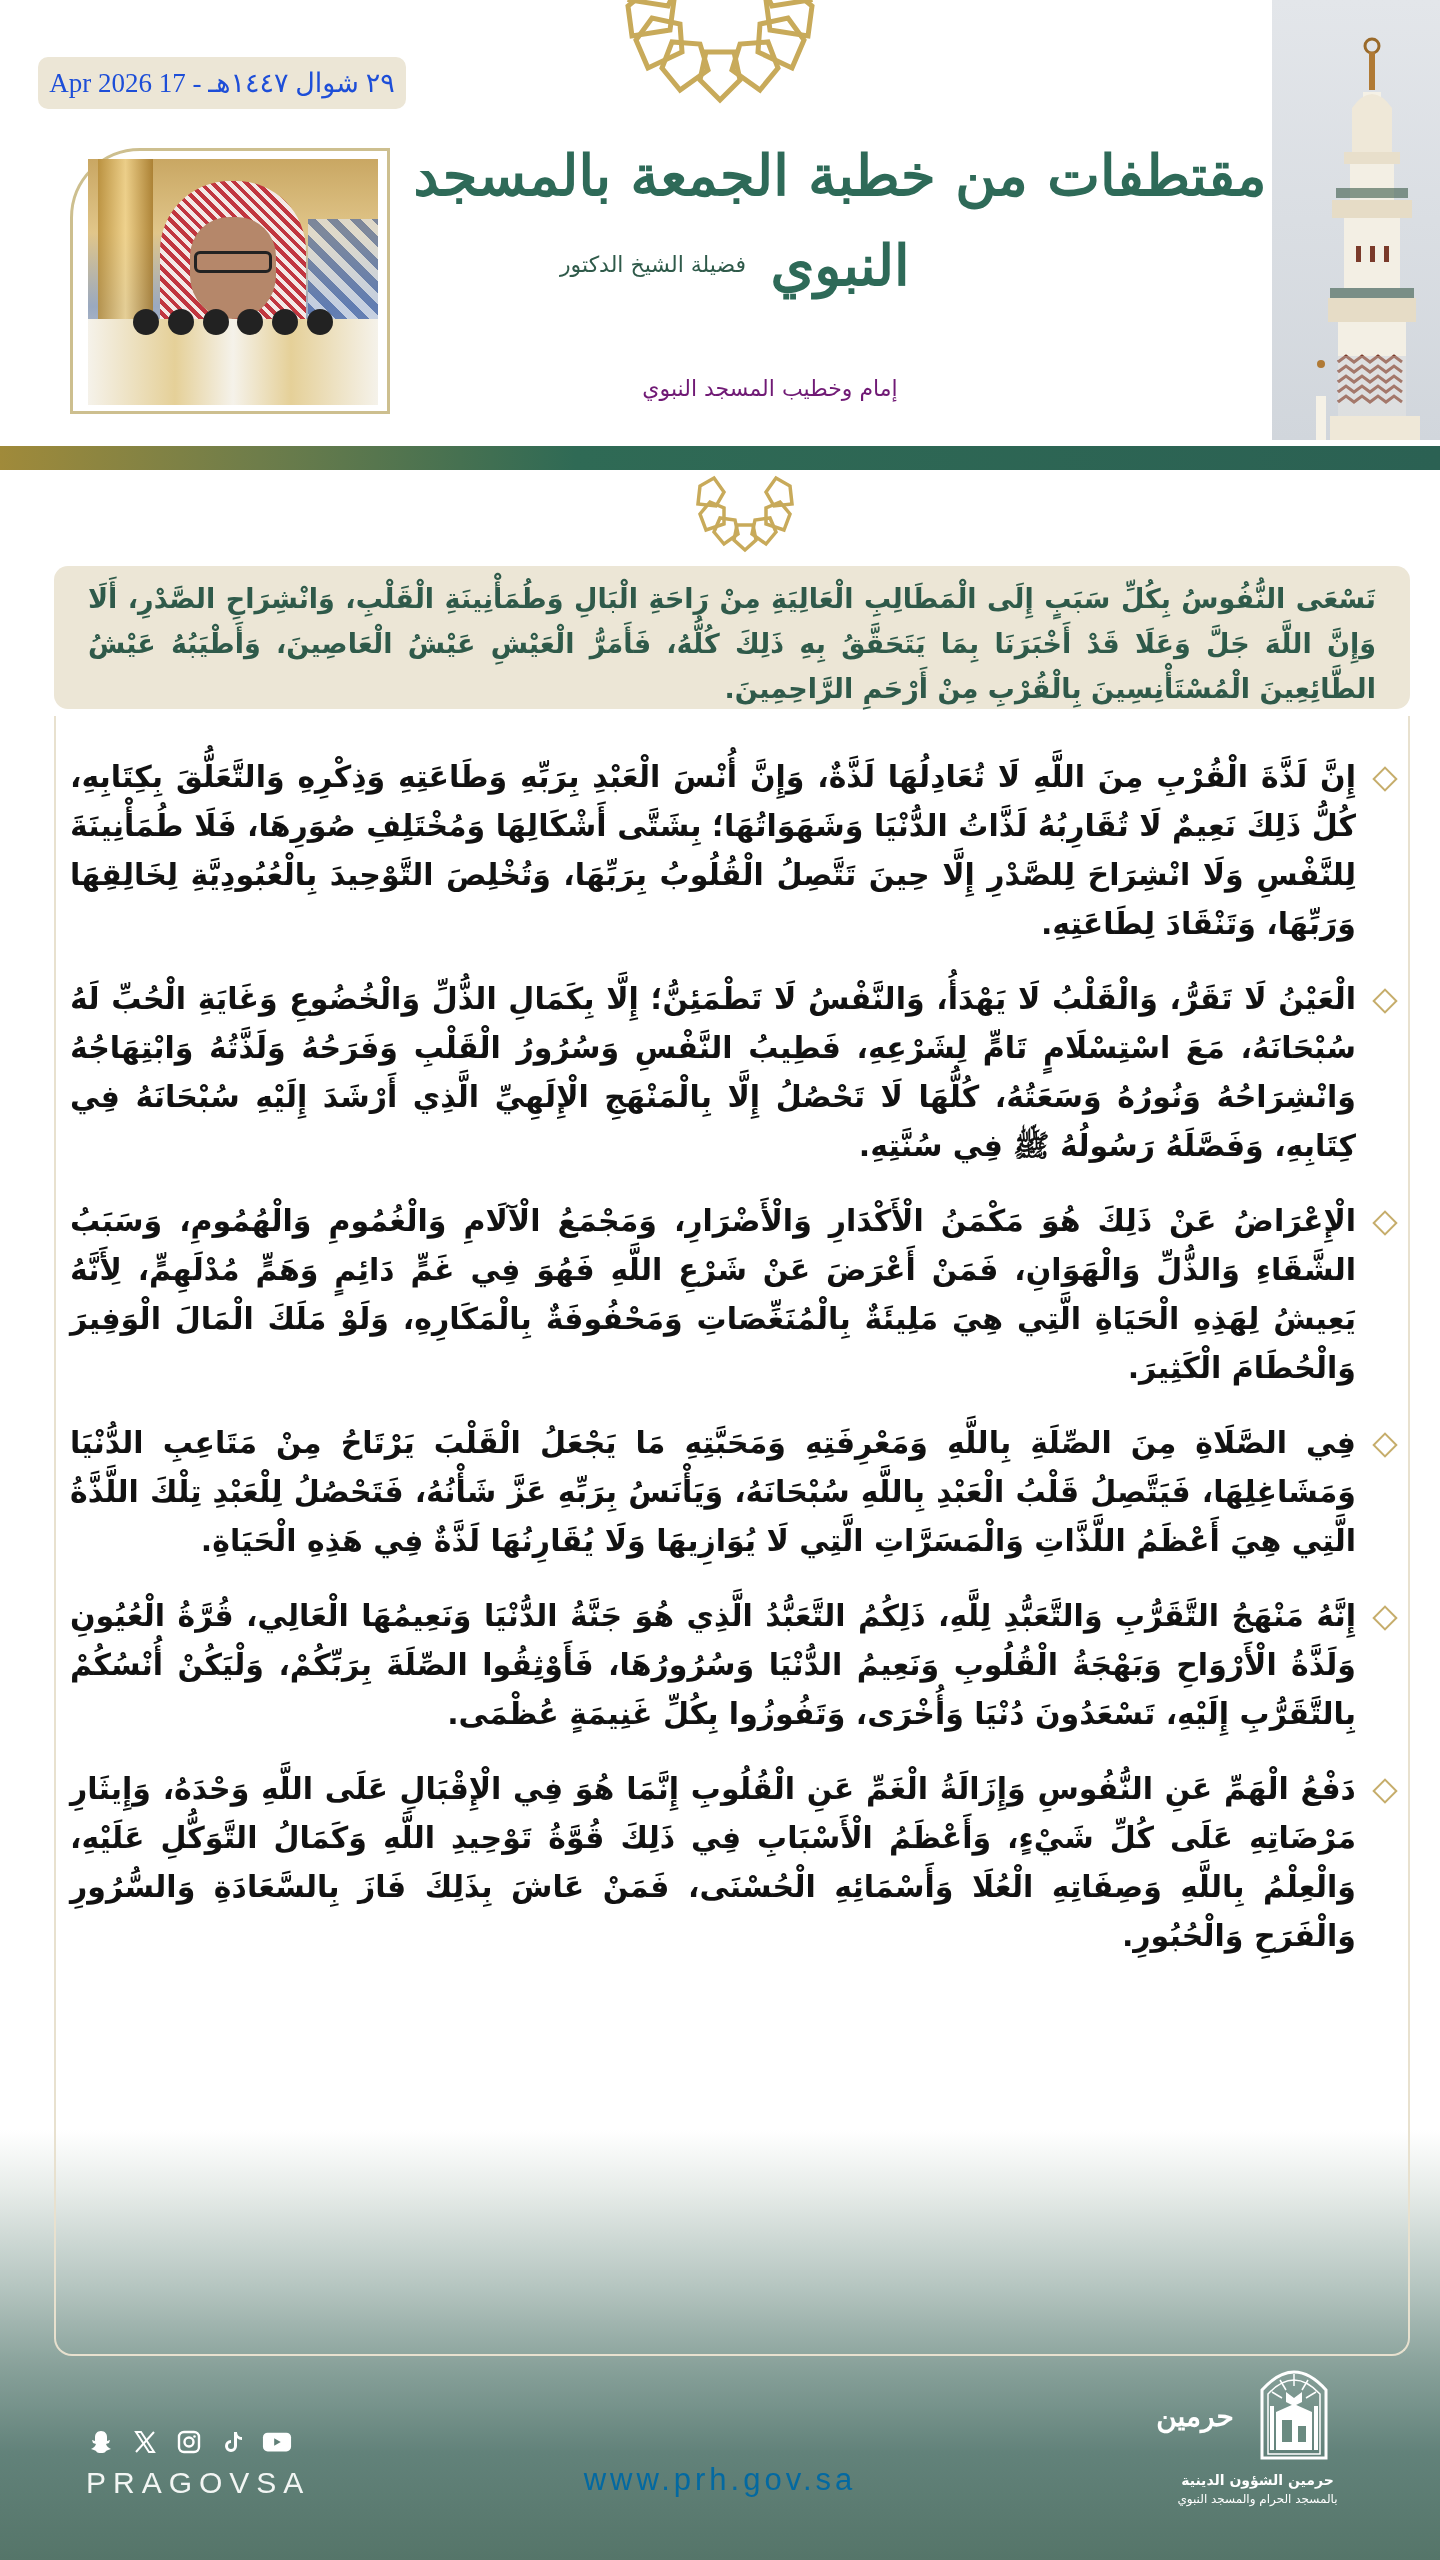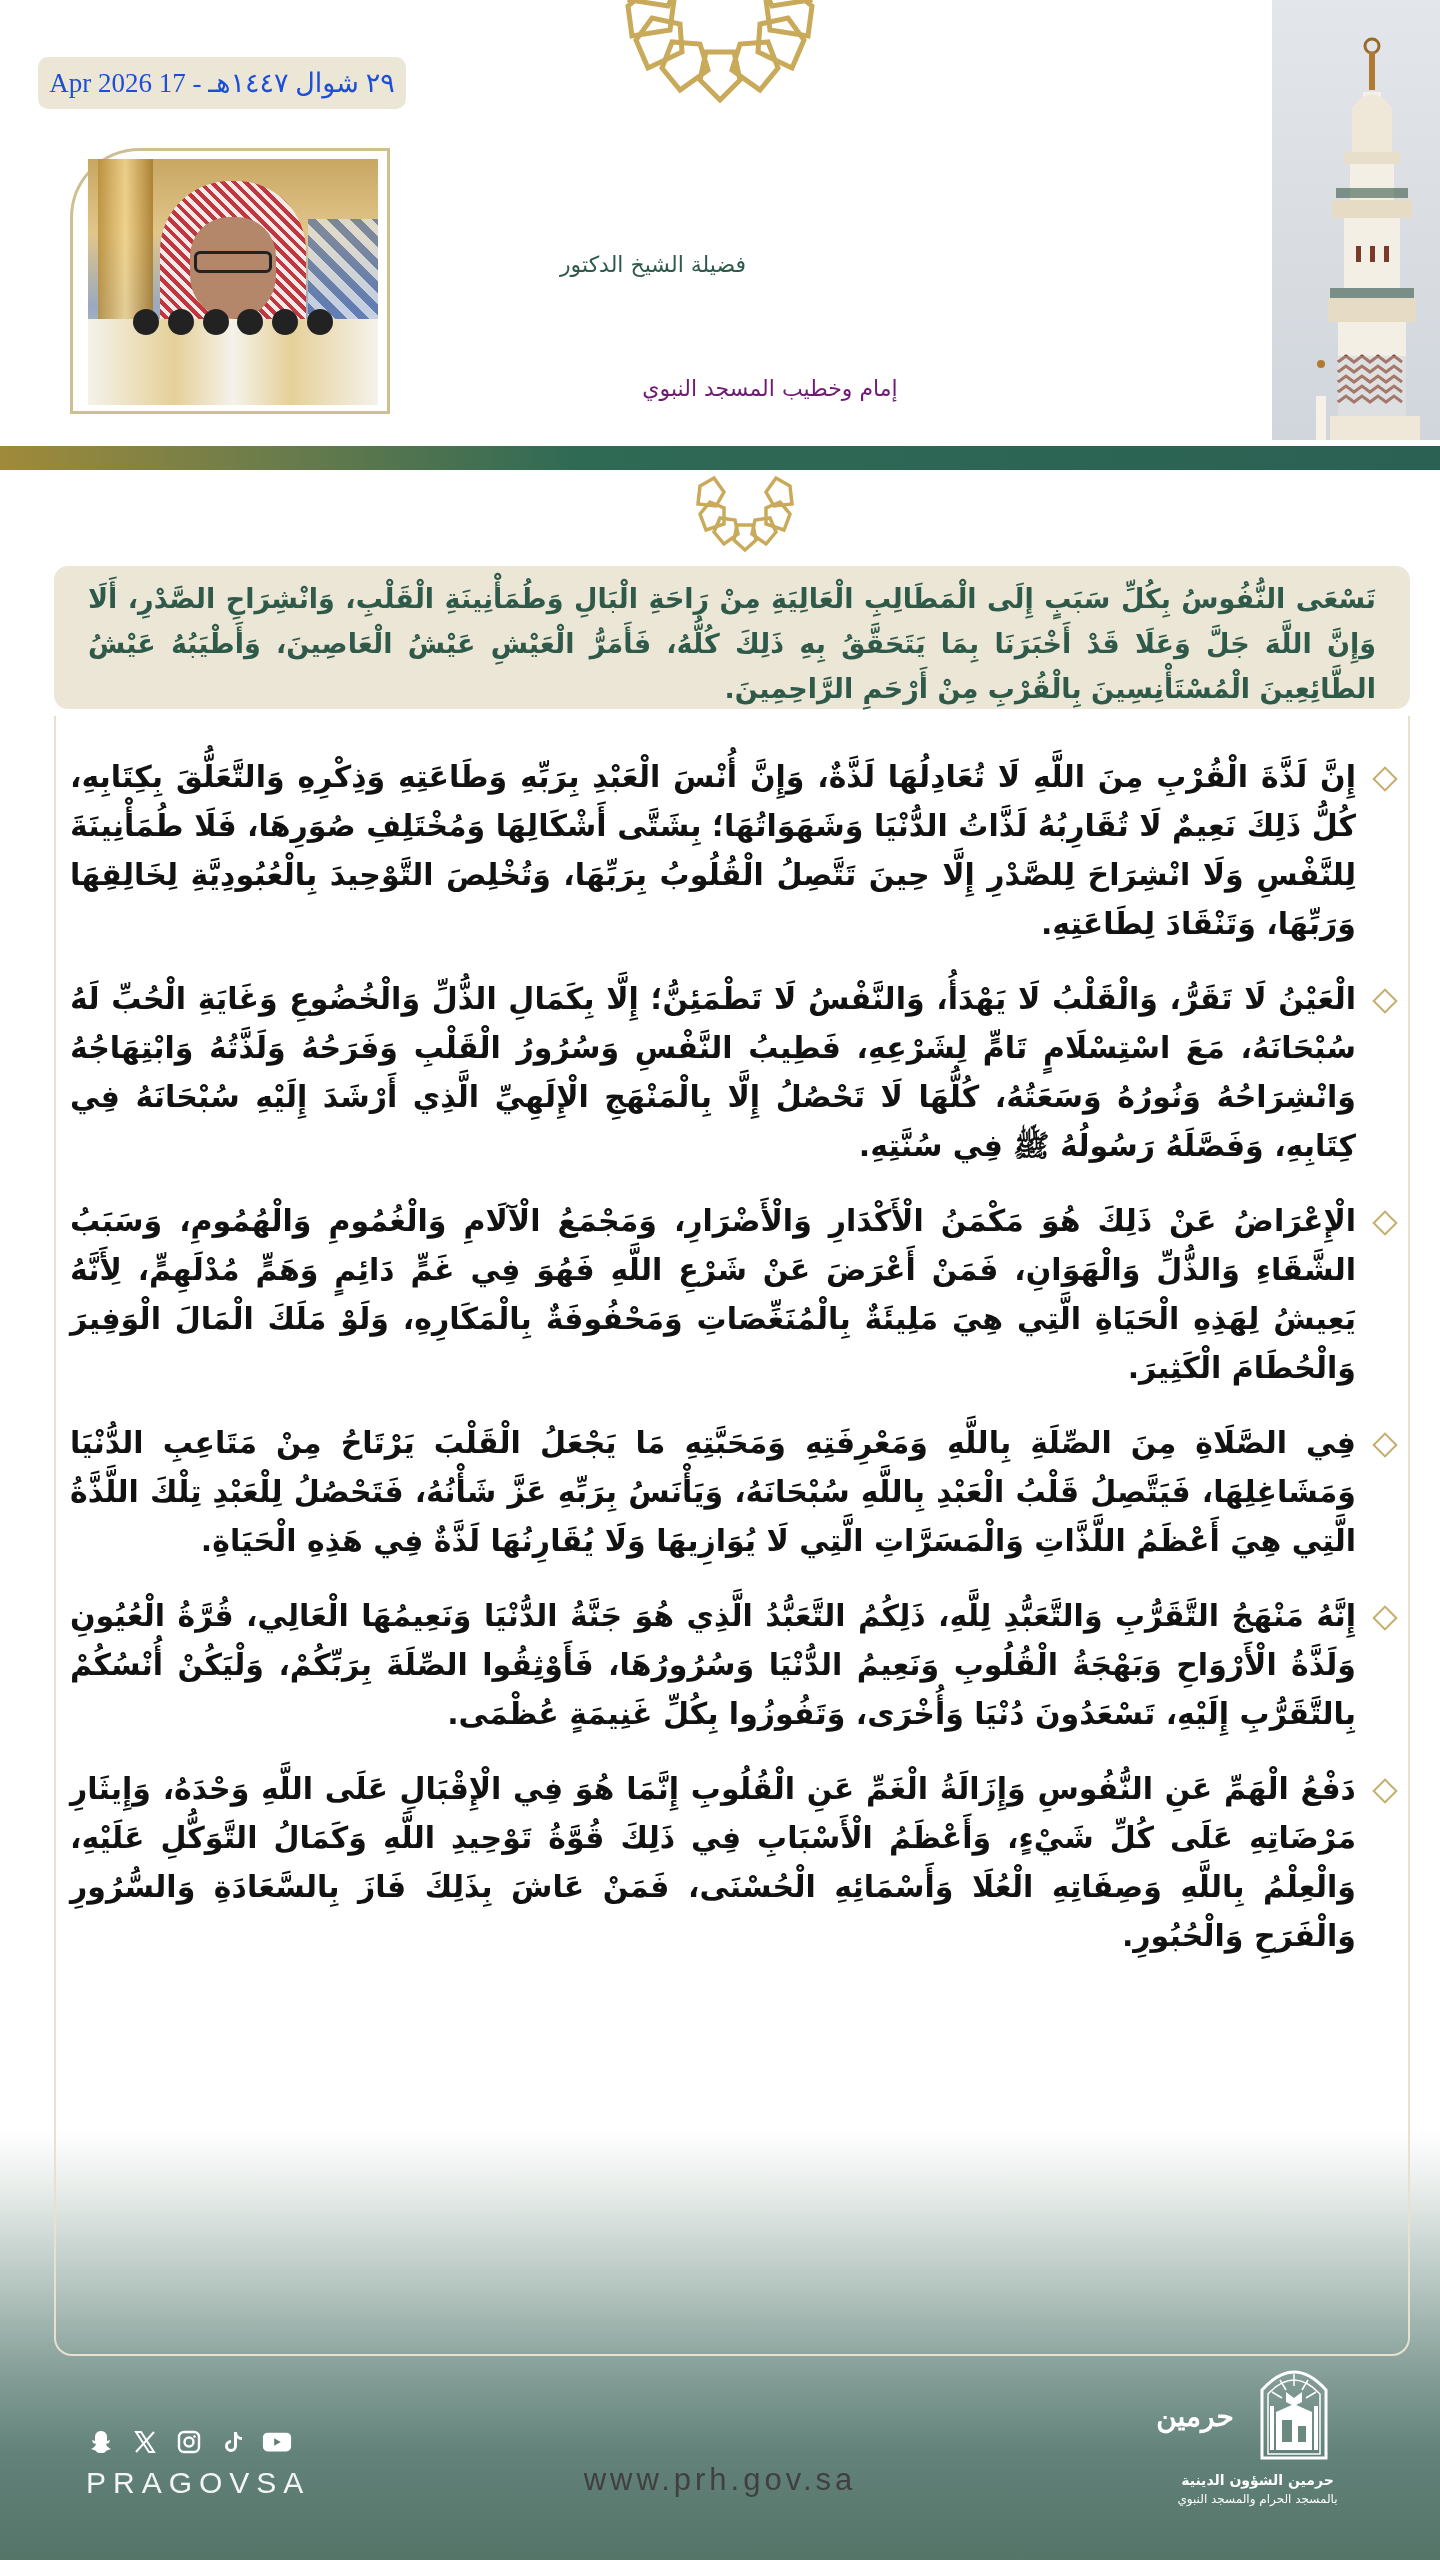--- a/index.html
+++ b/index.html
@@ -118,21 +118,21 @@
   .socials {
     position: absolute; left: 86px; top: 2424px; height: 36px; display: flex; gap: 14px; align-items: center;
   }
   .socials .ico { width: 30px; height: 30px; display: flex; align-items: center; justify-content: center; }
   .handle {
     position: absolute; left: 86px; top: 2466px; font-size: 30px; letter-spacing: 7px; color: #f3f6f4;
     font-family: "Liberation Sans", sans-serif;
   }
   .website {
     position: absolute; left: 560px; top: 2462px; width: 320px; text-align: center;
-    font-size: 31px; letter-spacing: 4px; color: #404040; font-family: "Liberation Sans", sans-serif;
+    font-size: 31px; letter-spacing: 4px; color: #0369a1; font-family: "Liberation Sans", sans-serif;
   }
   .logo {
     position: absolute; left: 1140px; top: 2360px; width: 220px; height: 150px;
   }
   .logo-word {
     position: absolute; left: 0; top: 40px; width: 110px; text-align: center; direction: rtl;
     font-family: "DejaVu Serif", serif; font-size: 28px; color: #fff; font-weight: bold;
   }
   .logo-line1, .logo-line2 {
     position: absolute; left: 30px; width: 175px; text-align: center; direction: rtl; color: #fff;
@@ -172,20 +172,21 @@
           <span></span>
           <span></span>
           <span></span>
           <span></span>
           <span></span>
           <span></span>
         </div>
     </div>
   </div>
 
+  <div class="title">مقتطفات من خطبة الجمعة بالمسجد النبوي</div>
   <div class="subtitle-pre">فضيلة الشيخ الدكتور</div>
   <div class="subtitle-post">إمام وخطيب المسجد النبوي</div>
 
   <div class="minaret-panel">
     <svg width="168" height="440" viewBox="0 0 168 440">
       <circle cx="100" cy="46" r="7" fill="none" stroke="#9a6a2a" stroke-width="3"></circle>
       <rect x="97" y="52" width="6" height="38" fill="#b07a35"></rect>
       <rect x="91" y="92" width="18" height="16" fill="#f5f1e6"></rect>
       <path d="M80 108 Q100 80 120 108 L120 152 L80 152 Z" fill="#efe8d8"></path>
       <rect x="72" y="152" width="56" height="12" fill="#e8dfcb"></rect>

